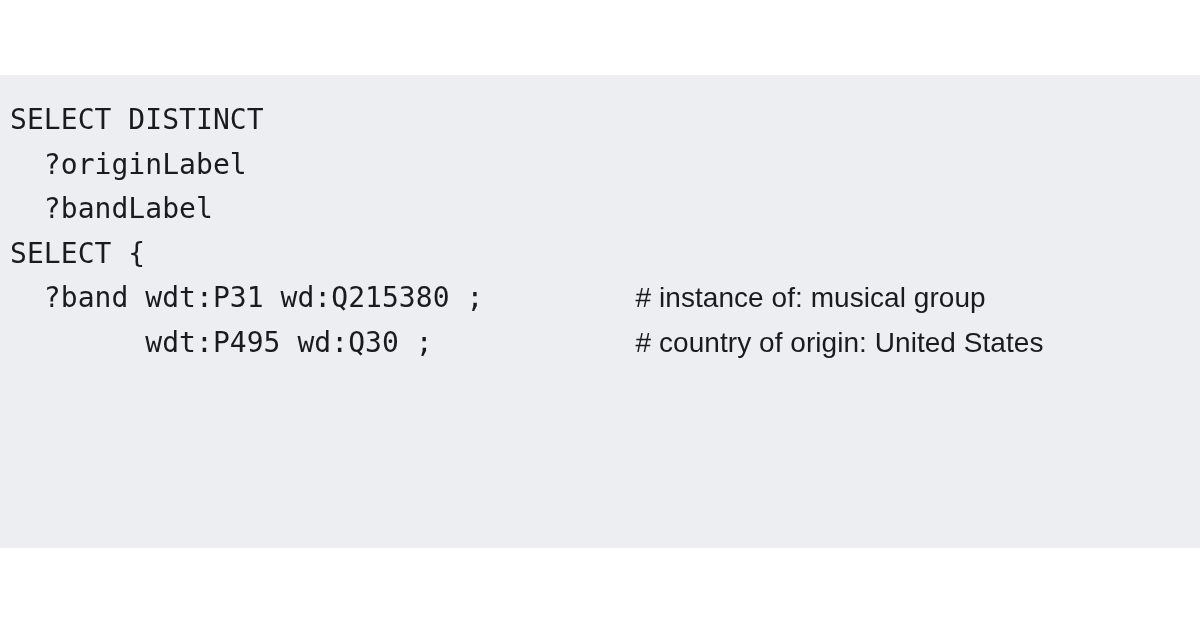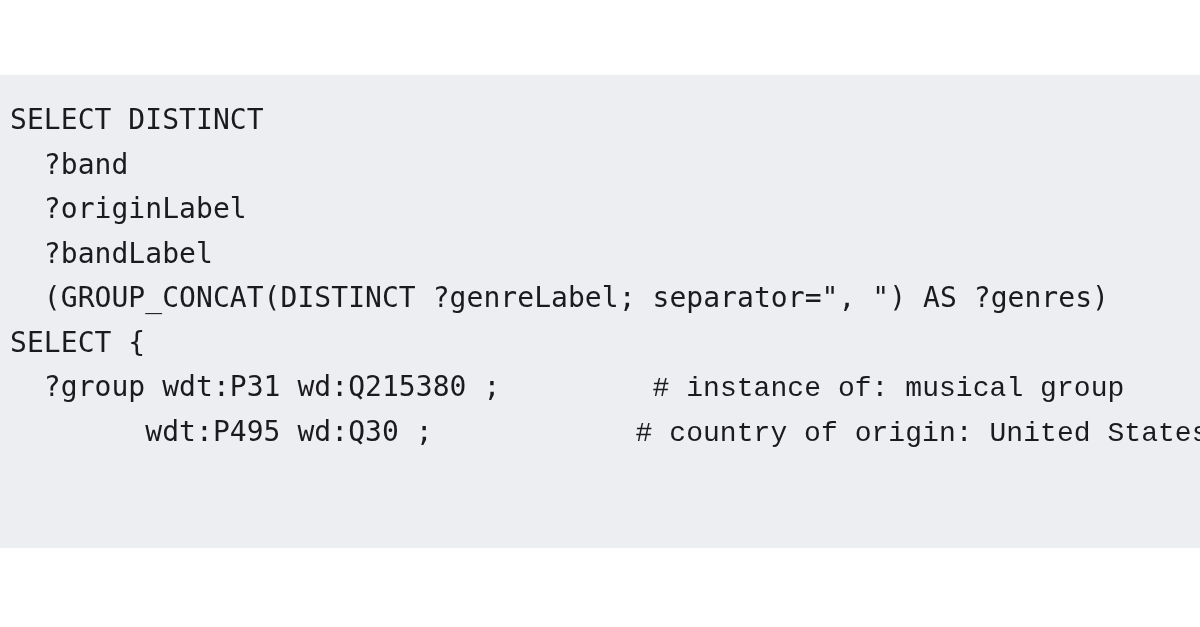--- a/index.html
+++ b/index.html
@@ -48,33 +48,31 @@
     color: #1a1a1f;
     padding-left: 10px;
     box-sizing: border-box;
   }
   .code-text {
     white-space: pre;
     font-family: "DejaVu Sans Mono", monospace;
   }
   .code-comment {
     white-space: pre;
-    font-family: Liberation Mono, monospace;
+    font-family: Liberation Sans, sans-serif;
     color: #1a1a1f;
   }
 </style>
 </head>
 <body>
 
 <div class="page">
   <div class="code-block">
     <div class="code-lines" id="code-lines">
         <div class="code-line"><span class="code-text">SELECT DISTINCT</span></div>
-        <div class="code-line"><span class="code-text">  ?band</span></div>
         <div class="code-line"><span class="code-text">  ?originLabel</span></div>
         <div class="code-line"><span class="code-text">  ?bandLabel</span></div>
-        <div class="code-line"><span class="code-text">  (GROUP_CONCAT(DISTINCT ?genreLabel; separator=", ") AS ?genres)</span></div>
         <div class="code-line"><span class="code-text">SELECT {</span></div>
-        <div class="code-line"><span class="code-text">  ?group wdt:P31 wd:Q215380 ;</span><span class="code-text">         </span><span class="code-comment"># instance of: musical group</span></div>
+        <div class="code-line"><span class="code-text">  ?band wdt:P31 wd:Q215380 ;</span><span class="code-text">         </span><span class="code-comment"># instance of: musical group</span></div>
         <div class="code-line"><span class="code-text">        wdt:P495 wd:Q30 ;</span><span class="code-text">            </span><span class="code-comment"># country of origin: United States</span></div>
       </div>
   </div>
 </div>
 
 </body></html>

